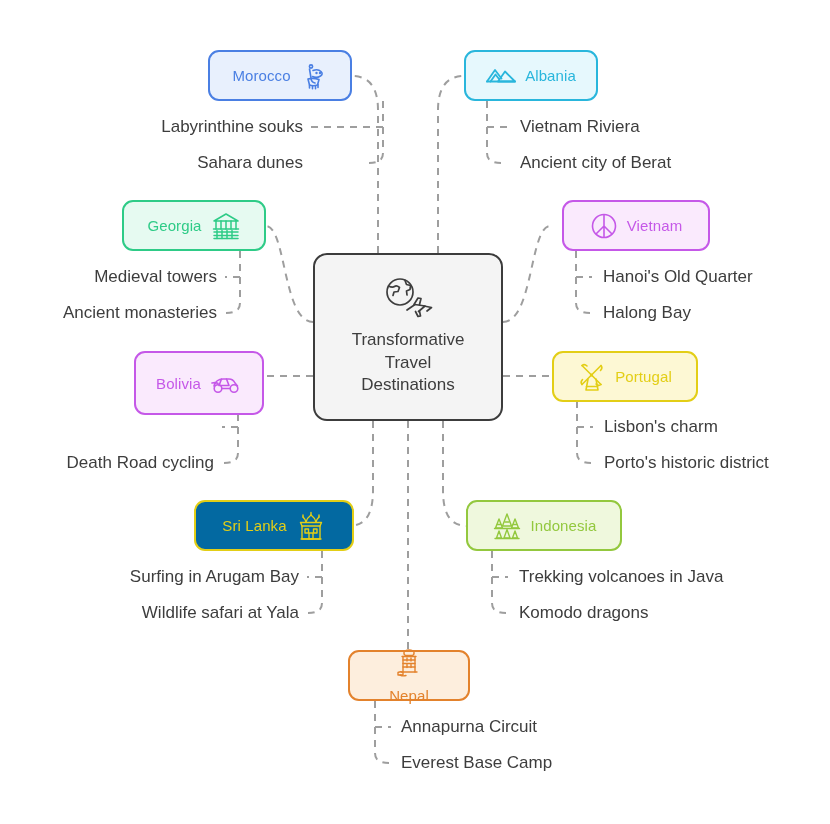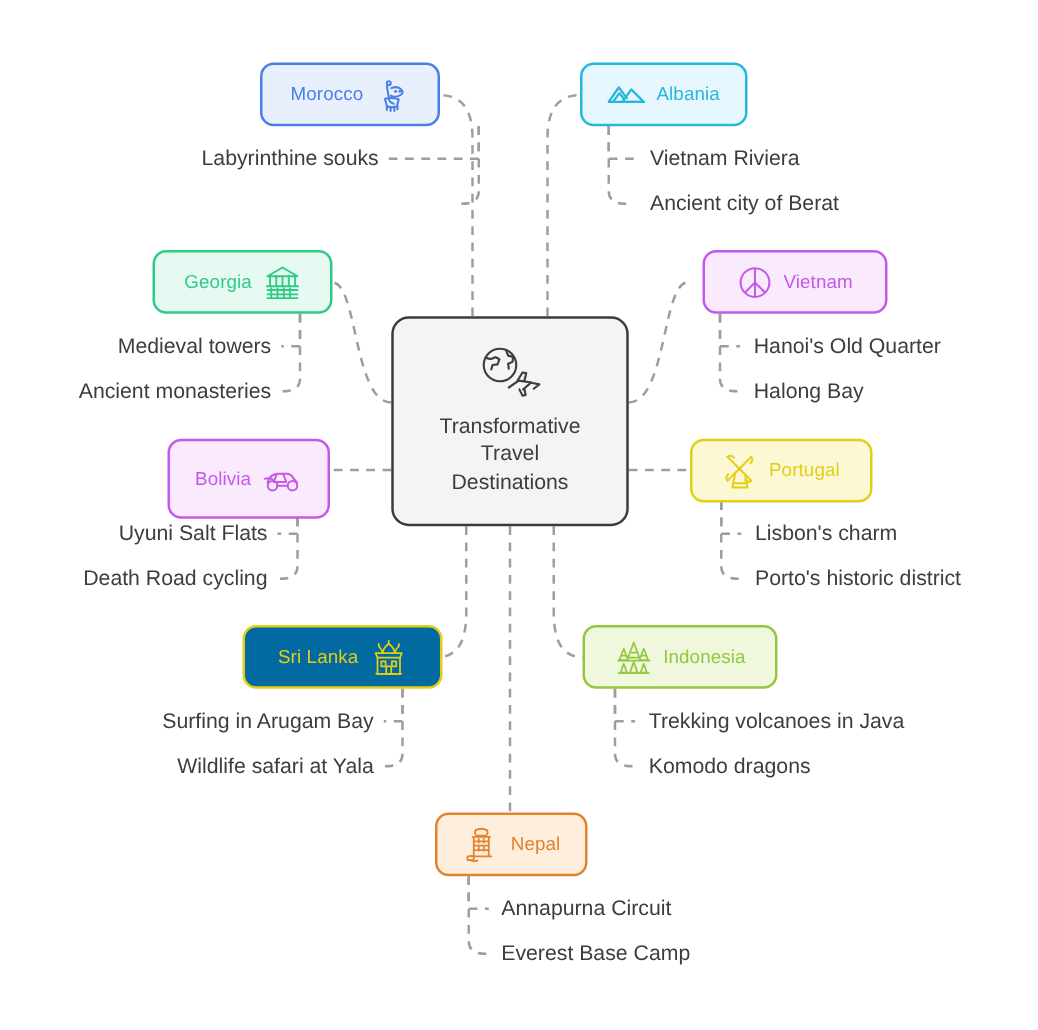--- a/index.html
+++ b/index.html
@@ -107,20 +107,21 @@
         <path d="M13 8.5 q5-2 8 1 2.5 2.5 -0.5 4.5 -4 2.5 -8 0.5"></path>
         <circle cx="16.5" cy="11" r="1.2" fill="#4a7fe3" stroke="none"></circle>
         <circle cx="20" cy="11" r="1.2" fill="#4a7fe3" stroke="none"></circle>
         <path d="M9.5 7 l1.5 9 q0 4 4 5"></path>
         <path d="M8 17 q5-1.5 11 0.5 l-1.5 5.5 q-4.5 1.5 -8 0z"></path>
         <path d="M9.5 23 v3 M12.5 23.7 v3 M15.5 23.7 v3 M18 22.5 v3"></path>
       </svg>
     </span>
   </div>
   <div class="leaf r" style="left:0;top:117px;width:303px;">Labyrinthine souks</div>
+  <div class="leaf r" style="left:0;top:153px;width:303px;">Sahara dunes</div>
 
   <div class="node" style="left:464px;top:50px;width:134px;height:51px;border-color:#29b6dc;background:#e6f8fd;">
     <span class="ico">
       <svg width="30" height="22" viewBox="0 0 30 22" fill="none" stroke="#29b6dc" stroke-width="1.8" stroke-linecap="round" stroke-linejoin="round">
         <path d="M1 16.5 L9 5 L15.5 13.5"></path>
         <path d="M12 16.5 L19 6.5 L29 16.5 Z"></path>
         <path d="M4.5 16.5 L9.5 9.5 L13 14"></path>
         <path d="M1 16.5 H29"></path>
       </svg>
     </span>
@@ -162,21 +163,20 @@
       <svg width="32" height="22" viewBox="0 0 32 22" fill="none" stroke="#c558e8" stroke-width="1.6" stroke-linecap="round" stroke-linejoin="round">
         <circle cx="8" cy="16.5" r="3.8"></circle>
         <circle cx="24" cy="16.5" r="3.8"></circle>
         <path d="M4 14 q2-7 9-7 h6 q4 0 6 4 l2.5 3"></path>
         <path d="M11.5 7 L9 13.5 H19 L16.5 7"></path>
         <path d="M12 16.5 H20"></path>
         <path d="M2 11 q4-1 6 0.5"></path>
       </svg>
     </span>
   </div>
-  <div class="leaf r" style="left:0;top:417px;width:214px;">Uyuni Salt Flats</div>
   <div class="leaf r" style="left:0;top:453px;width:214px;">Death Road cycling</div>
 
   <div class="node" style="left:552px;top:351px;width:146px;height:51px;border-color:#e3ce16;background:#fdf8d4;">
     <span class="ico">
       <svg width="28" height="30" viewBox="0 0 28 30" fill="none" stroke="#e3ce16" stroke-width="1.6" stroke-linecap="round" stroke-linejoin="round">
         <path d="M13.5 13 L4 3.5 M13.5 13 L23 3.5 M13.5 13 L4 22.5 M13.5 13 L23 22.5"></path>
         <path d="M4 3.5 q2.5-2 5 0.5 M23 3.5 q2 2.5 -0.5 5 M4 22.5 q-2-2.5 0.5-5 M23 22.5 q-2.5 2 -5-0.5"></path>
         <circle cx="13.5" cy="13" r="1.6" fill="#e3ce16" stroke="none"></circle>
         <path d="M10 17 L8 28 H20 L18 17"></path>
         <path d="M8.5 24.5 H19.5"></path>
@@ -217,21 +217,21 @@
         <path d="M23 19 L25.5 26 H20.5 Z"></path>
         <path d="M3 26.5 H27"></path>
         <path d="M13 10 h4 M5.5 12.5 h3 M21.5 12.5 h3"></path>
       </svg>
     </span>
     <span class="lbl" style="color:#93c83e;">Indonesia</span>
   </div>
   <div class="leaf l" style="left:519px;top:567px;">Trekking volcanoes in Java</div>
   <div class="leaf l" style="left:519px;top:603px;">Komodo dragons</div>
 
-  <div class="node" style="left:348px;top:650px;width:122px;height:51px;border-color:#e3822c;background:#fdeedd;">
+  <div class="node" style="left:348px;top:650px;width:122px;height:51px;border-color:#e3822c;background:#fdeedd;flex-direction:column;">
     <span class="ico">
       <svg width="30" height="30" viewBox="0 0 30 30" fill="none" stroke="#e3822c" stroke-width="1.4" stroke-linecap="round" stroke-linejoin="round">
         <path d="M11 3 q4-2 8 0"></path>
         <path d="M10.5 3 q-1.5 3 1 4.5 h7 q2.5-1.5 1-4.5"></path>
         <path d="M8 8.5 H22"></path>
         <path d="M9 8.5 V24 M21 8.5 V24"></path>
         <path d="M9 12 h12 M9 15.5 h12 M9 19 h12"></path>
         <path d="M13 10 v3 M17 10 v3 M13 16.5 v3 M17 16.5 v3"></path>
         <path d="M4 24.5 q3-1.5 5 0 V27 H4z"></path>
         <path d="M7 24 H23"></path>

